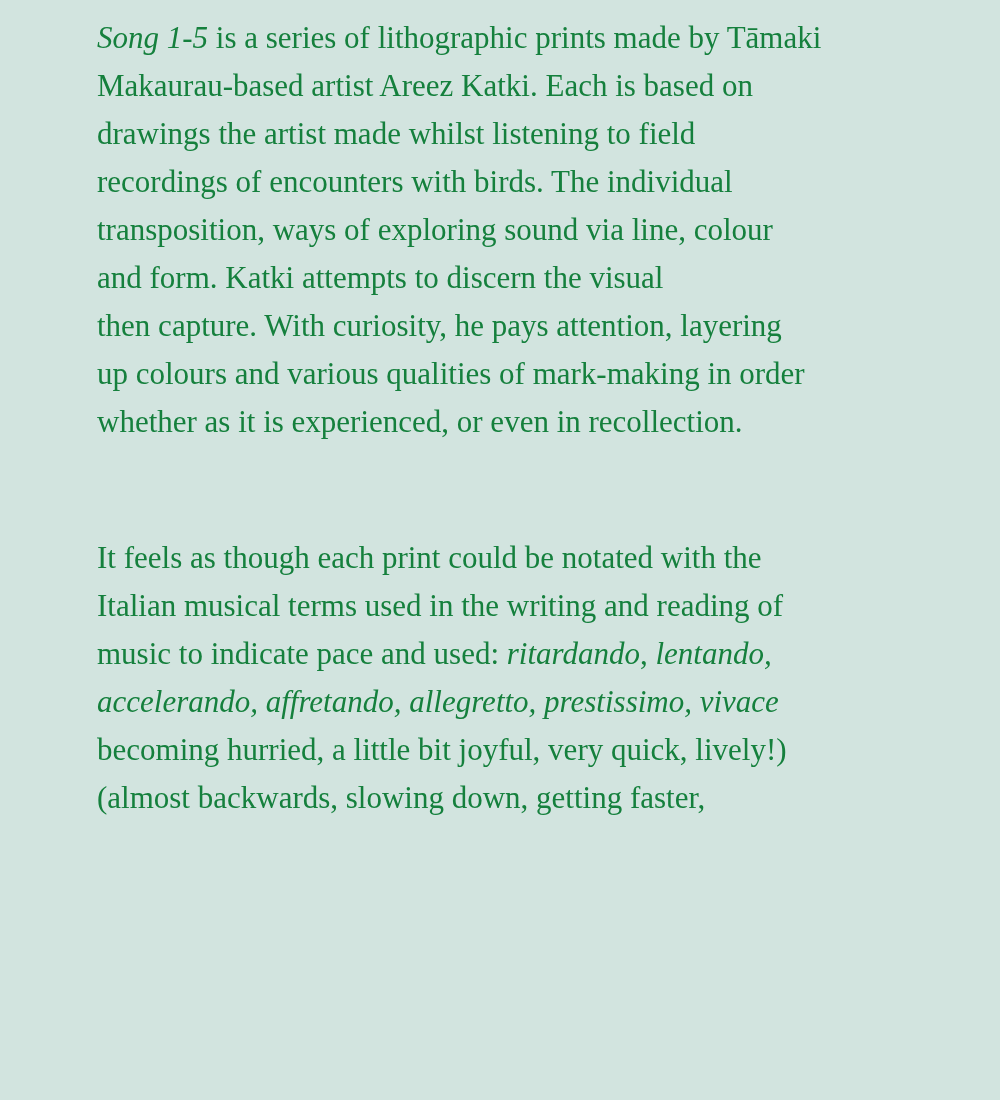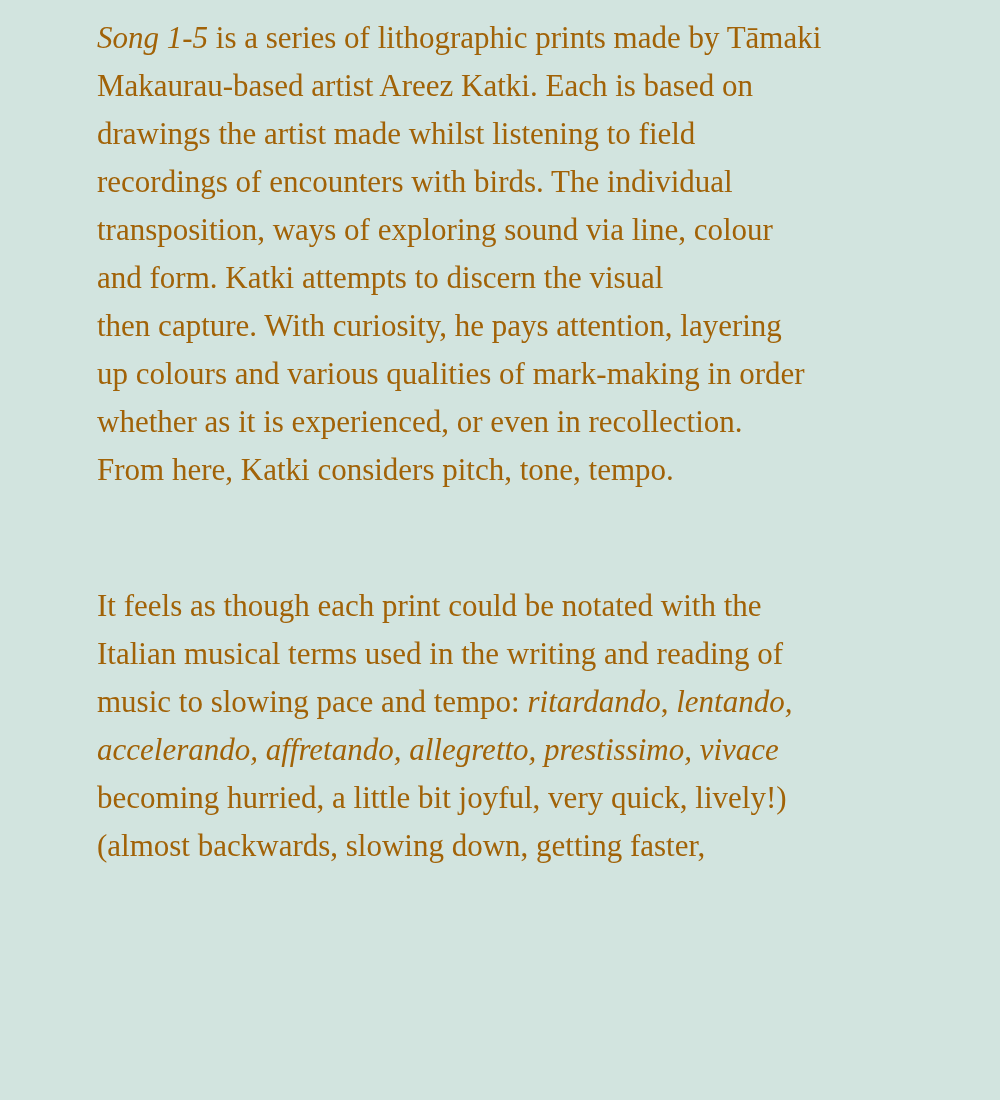--- a/index.html
+++ b/index.html
@@ -8,21 +8,21 @@
   }
   body {
     width: 1000px;
     height: 1100px;
     overflow: hidden;
     background: #d2e4df;
     font-family: "Liberation Serif", serif;
   }
   .article {
     padding: 14px 0 0 97px;
-    color: #a16207;
+    color: #15803d;
     font-size: 31px;
     line-height: 48px;
   }
   .paragraph {
     margin: 0;
   }
   .paragraph + .paragraph {
     margin-top: 88px;
   }
   .text-line {
@@ -42,23 +42,22 @@
     <div class="paragraph">
       <div class="text-line"><span class="seg-italic">Song 1-5</span><span class="seg-regular"> is a series of lithographic prints made by Tāmaki</span></div>
       <div class="text-line"><span class="seg-regular">Makaurau-based artist Areez Katki. Each is based on</span></div>
       <div class="text-line"><span class="seg-regular">drawings the artist made whilst listening to field</span></div>
       <div class="text-line"><span class="seg-regular">recordings of encounters with birds. The individual</span></div>
       <div class="text-line"><span class="seg-regular">transposition, ways of exploring sound via line, colour</span></div>
       <div class="text-line"><span class="seg-regular">and form. Katki attempts to discern the visual</span></div>
       <div class="text-line"><span class="seg-regular">then capture. With curiosity, he pays attention, layering</span></div>
       <div class="text-line"><span class="seg-regular">up colours and various qualities of mark-making in order</span></div>
       <div class="text-line"><span class="seg-regular">whether as it is experienced, or even in recollection.</span></div>
-      <div class="text-line"><span class="seg-regular">From here, Katki considers pitch, tone, tempo.</span></div>
     </div>
     <div class="paragraph">
       <div class="text-line"><span class="seg-regular">It feels as though each print could be notated with the</span></div>
       <div class="text-line"><span class="seg-regular">Italian musical terms used in the writing and reading of</span></div>
-      <div class="text-line"><span class="seg-regular">music to slowing pace and tempo: </span><span class="seg-italic">ritardando</span><span class="seg-regular">, </span><span class="seg-italic">lentando,</span></div>
+      <div class="text-line"><span class="seg-regular">music to indicate pace and used: </span><span class="seg-italic">ritardando</span><span class="seg-regular">, </span><span class="seg-italic">lentando,</span></div>
       <div class="text-line"><span class="seg-italic">accelerando, affretando, allegretto, prestissimo, vivace</span></div>
       <div class="text-line"><span class="seg-regular">becoming hurried, a little bit joyful, very quick, lively!)</span></div>
       <div class="text-line"><span class="seg-regular">(almost backwards, slowing down, getting faster,</span></div>
     </div>
   </main>
 
 </body></html>

